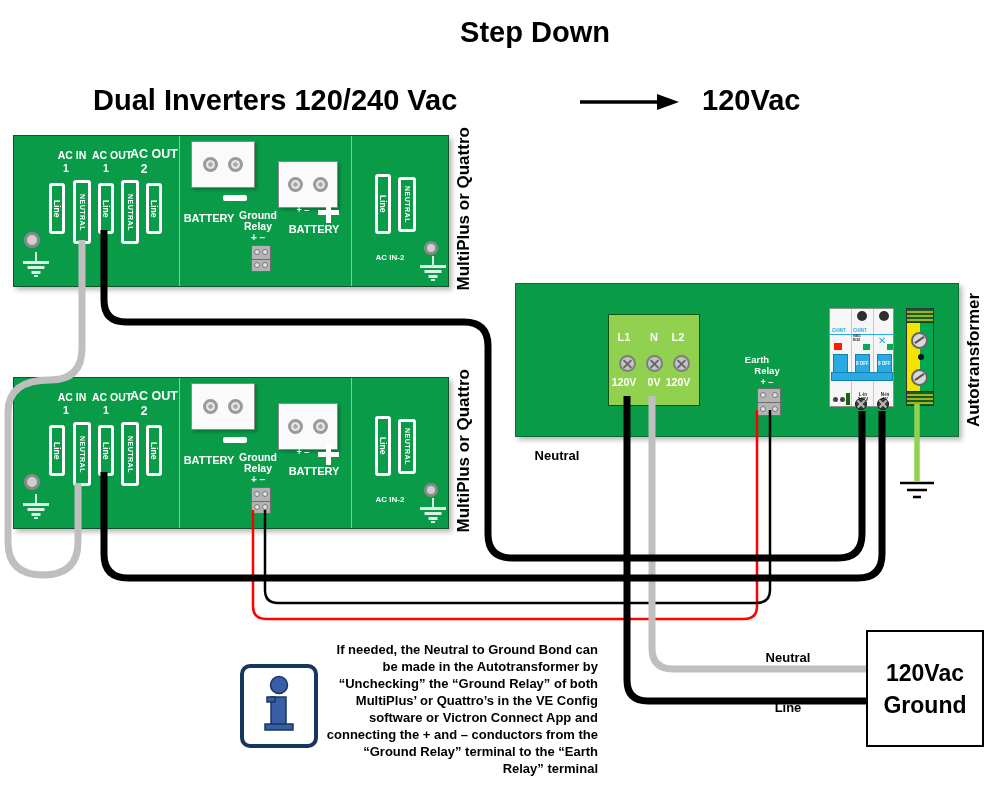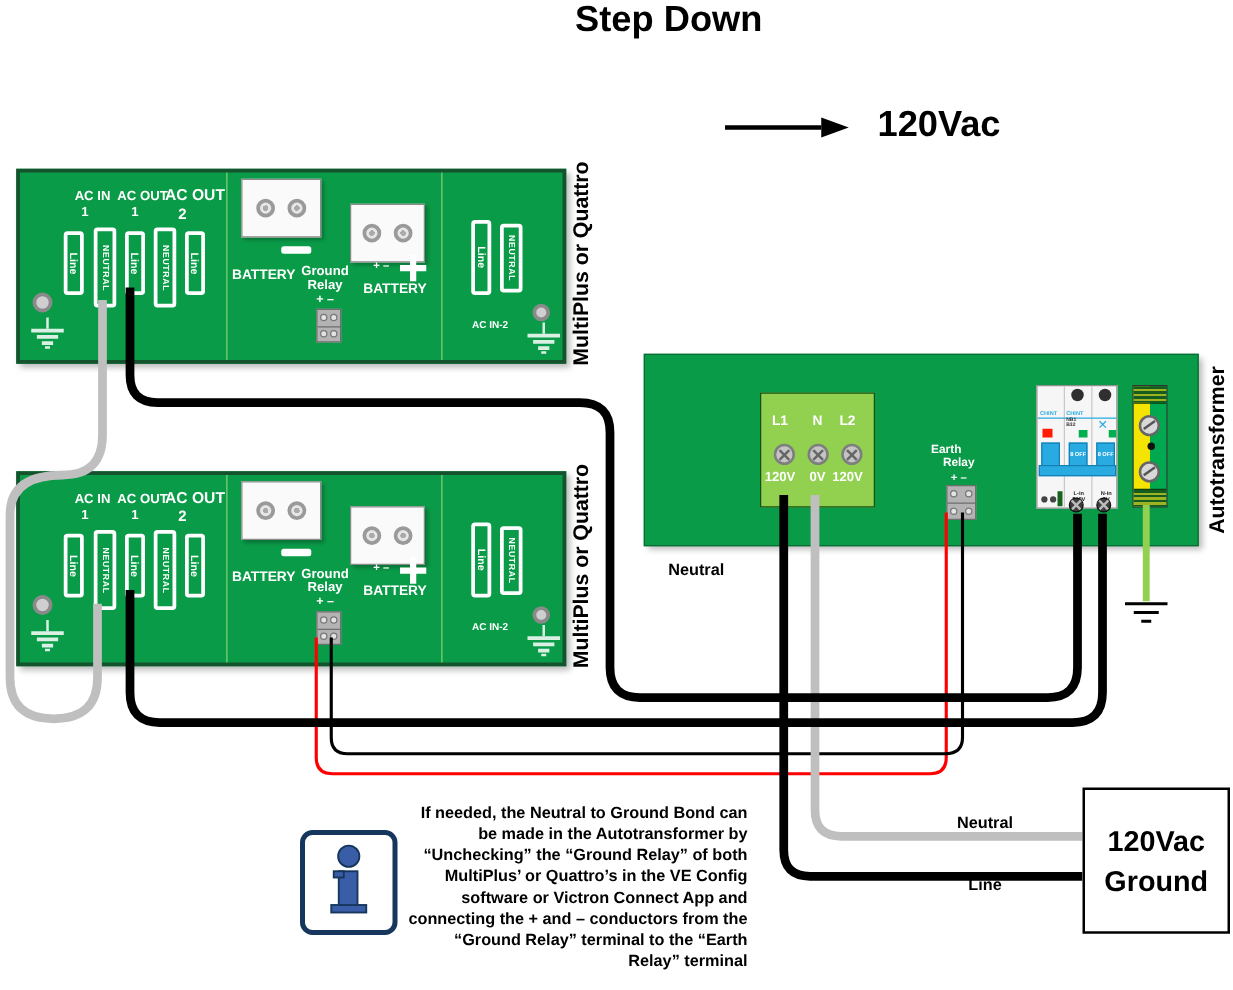--- a/index.html
+++ b/index.html
@@ -1,25 +1,25 @@
 <!DOCTYPE html>
 <html style="--board-green: #0A9B48; --terminal-green: #92D050; --wire-black: #000000; --wire-neutral-gray: #BFBFBF; --wire-red: #FF0000; --wire-earth-green: #92D050; --busbar-yellow: #F5E400; --busbar-green: #00A94F; --breaker-blue: #29ABE2; --indicator-red: #FF1A00; --indicator-green: #00B050; --info-blue: #3A5DA8; --info-border: #17365D;"><head>
 <meta charset="utf-8">
 <style>
   html,body{margin:0;padding:0;background:#fff;}
   .canvas{position:relative;width:986px;height:792px;background:#fff;overflow:hidden;
           font-family:"Liberation Sans","DejaVu Sans",sans-serif;font-weight:bold;color:#000;}
   .abs{position:absolute;}
   
-  .title{left:385px;top:0;width:300px;font-size:29px;text-align:center;}
+  .title{left:385px;top:16px;width:300px;font-size:29px;text-align:center;}
   .sub-left{left:93px;top:84px;font-size:29px;white-space:nowrap;}
   .sub-right{left:702px;top:84px;font-size:29px;white-space:nowrap;}
   
   .inv{position:absolute;left:13px;width:434px;height:150px;background:var(--board-green,#0A9B48);
-       border:3px solid #14532d;box-shadow:3px 3px 5px rgba(0,0,0,.28);}
+       border:1px solid #14532d;box-shadow:3px 3px 5px rgba(0,0,0,.28);}
   .auto{position:absolute;left:515px;top:283px;width:442px;height:152px;background:var(--board-green,#0A9B48);
        border:1px solid #0c6b34;box-shadow:3px 3px 5px rgba(0,0,0,.28);}
   .hlab{position:absolute;color:#fff;font-size:10.5px;text-align:center;}
   .la{left:30px;top:13px;width:56px;} .lb{left:24px;top:26px;width:56px;}
   .lc{left:70px;top:13px;width:56px;} .ld{left:64px;top:26px;width:56px;}
   .le{left:105px;top:11px;width:70px;font-size:12.5px;} .lf{left:95px;top:26px;width:70px;font-size:12px;}
   .dv{position:absolute;top:0;bottom:0;width:1px;background:rgba(230,255,150,.55);}
   .dv1{left:165px;} .dv2{left:337px;}
   
   .tb{position:absolute;background:#fff;border-radius:3px;padding:3px;box-sizing:border-box;}
@@ -142,20 +142,21 @@
         border:4px solid var(--info-border,#17365D);border-radius:10px;box-sizing:border-box;}
   svg.wires{position:absolute;left:0;top:0;z-index:5;pointer-events:none;}
   .z6{z-index:6;}
 </style>
 </head>
 <body>
 
 <div class="canvas">
 
   <div class="abs title">Step Down</div>
+  <div class="abs sub-left">Dual Inverters 120/240 Vac</div>
   <div class="abs sub-right">120Vac</div>
 
   <div id="boards">
   <div class="inv" style="top: 135px;">
     <div class="hlab la">AC IN</div>
     <div class="hlab lb">1</div>
     <div class="hlab lc">AC OUT</div>
     <div class="hlab ld">1</div>
     <div class="hlab le">AC OUT</div>
     <div class="hlab lf">2</div>

